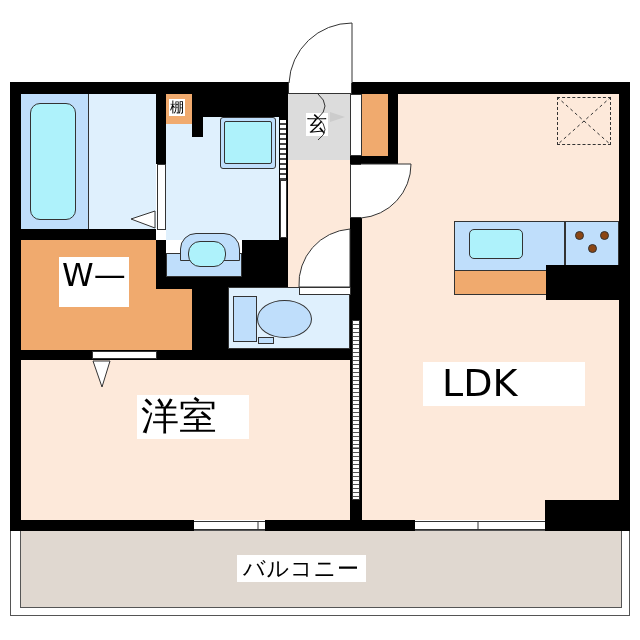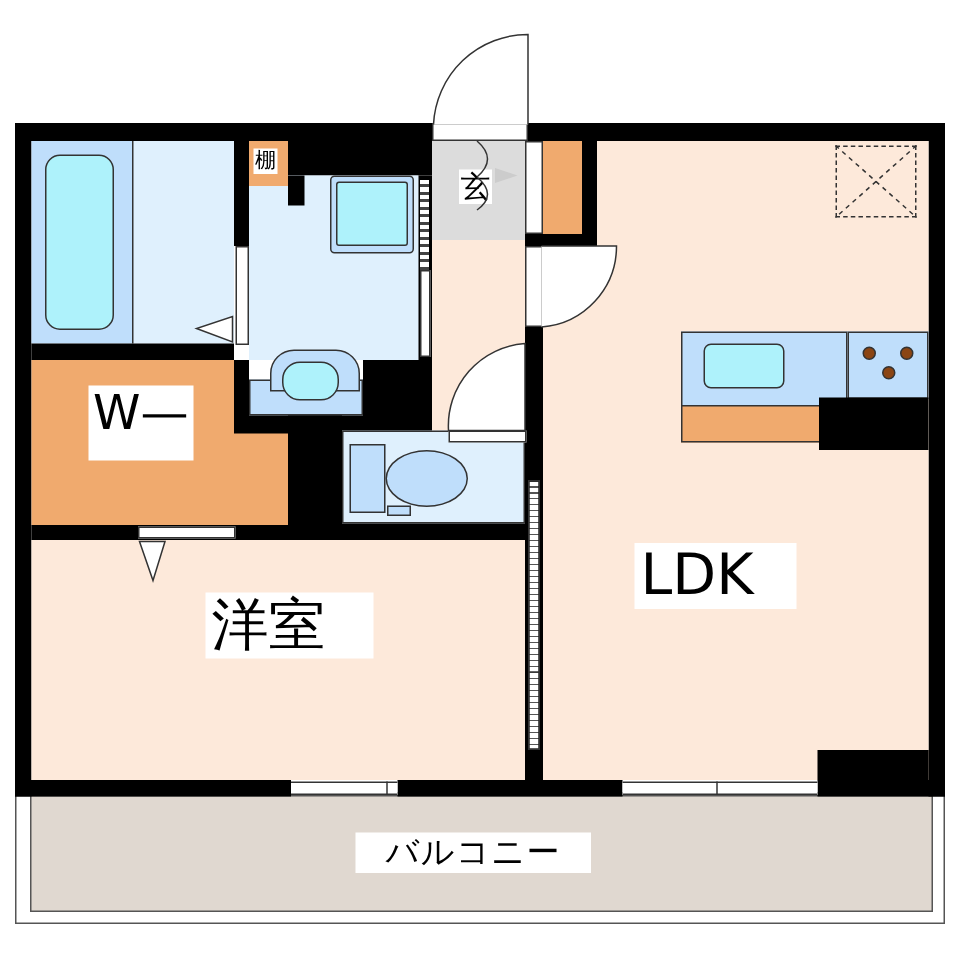--- a/index.html
+++ b/index.html
@@ -51,21 +51,21 @@
   <div class="abs" style="left:10px;top:528px;width:301px;height:88px;"></div>
 
   <div class="abs" style="left:10px;top:528px;width:300px;height:88px;"></div>
 
   <div class="abs" style="left:10px;top:528px;width:301px;height:88px;"></div>
 
   <div class="abs" style="left:10px;top:528px;width:301px;height:88px;"></div>
 
   <div class="abs" style="left:10px;top:528px;width:620px;height:88px;border:1.5px solid #555;background:#fff;"></div>
   <div class="abs balcony" style="left:20px;top:530px;width:602px;height:78px;"></div>
-  <div class="abs label mid" style="left:237px;top:555px;padding:2px 20px;letter-spacing:1px;">バルコニー</div>
+  <div class="abs label mid" style="left:237px;top:555px;padding:2px 6px;letter-spacing:1px;">バルコニー</div>
 
   <div class="abs wall" style="left:10px;top:82px;width:278px;height:12px;"></div>
   <div class="abs wall" style="left:352px;top:82px;width:278px;height:12px;"></div>
   <div class="abs wall" style="left:10px;top:82px;width:11px;height:449px;"></div>
   <div class="abs wall" style="left:619px;top:82px;width:11px;height:449px;"></div>
   <div class="abs wall" style="left:10px;top:520px;width:184px;height:11px;"></div>
   <div class="abs wall" style="left:265px;top:520px;width:150px;height:11px;"></div>
   <div class="abs wall" style="left:545px;top:500px;width:85px;height:31px;"></div>
 
   <div class="abs" style="left:194px;top:521px;width:71px;height:9px;border-top:1px solid #333;border-bottom:1px solid #333;background:#fff;"></div>
@@ -127,21 +127,21 @@
 
   <div class="abs floor-peach" style="left:21px;top:360px;width:329px;height:160px;"></div>
   <div class="abs label big" style="left:137px;top:395px;padding:2px 4px;width:112px;">
     <div>洋室</div>
   </div>
 
   <div class="abs floor-peach" style="left:398px;top:94px;width:221px;height:426px;"></div>
   <div class="abs floor-peach" style="left:362px;top:164px;width:36px;height:356px;"></div>
   <div class="abs wall" style="left:545px;top:500px;width:74px;height:20px;"></div>
   <div class="abs" style="left:557px;top:97px;width:54px;height:48px;border:1.5px dashed #333;"></div>
-  <div class="abs label big" style="left:423px;top:362px;padding:2px 4px;width:108px;">
+  <div class="abs label big" style="left:423px;top:362px;padding:2px 19px;width:162px;">
     <div>LDK</div>
   </div>
 
   <div class="abs floor-bluemid" style="left:454px;top:221px;width:111px;height:50px;border:1px solid #333;"></div>
   <div class="abs fixture-cyan" style="left:469px;top:229px;width:54px;height:30px;border-radius:5px;"></div>
   <div class="abs floor-bluemid" style="left:565px;top:221px;width:54px;height:45px;border:1px solid #333;"></div>
   <div class="abs floor-orange" style="left:454px;top:270px;width:96px;height:25px;border:1px solid #333;"></div>
   <div class="abs wall" style="left:546px;top:265px;width:73px;height:35px;"></div>
   <div class="abs" style="left:575px;top:231px;width:9px;height:9px;border-radius:50%;background:#8b4513;border:1px solid #333;"></div>
   <div class="abs" style="left:600px;top:231px;width:9px;height:9px;border-radius:50%;background:#8b4513;border:1px solid #333;"></div>

